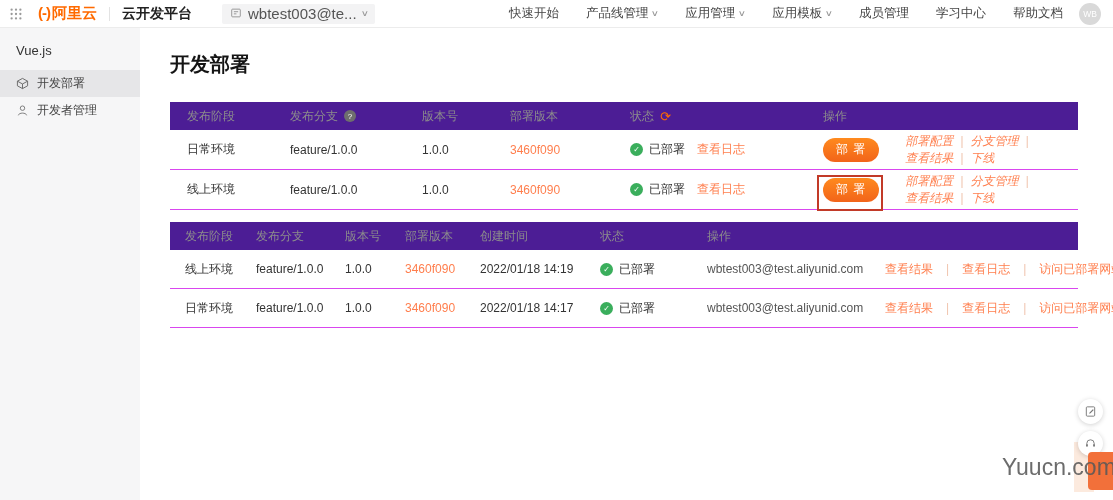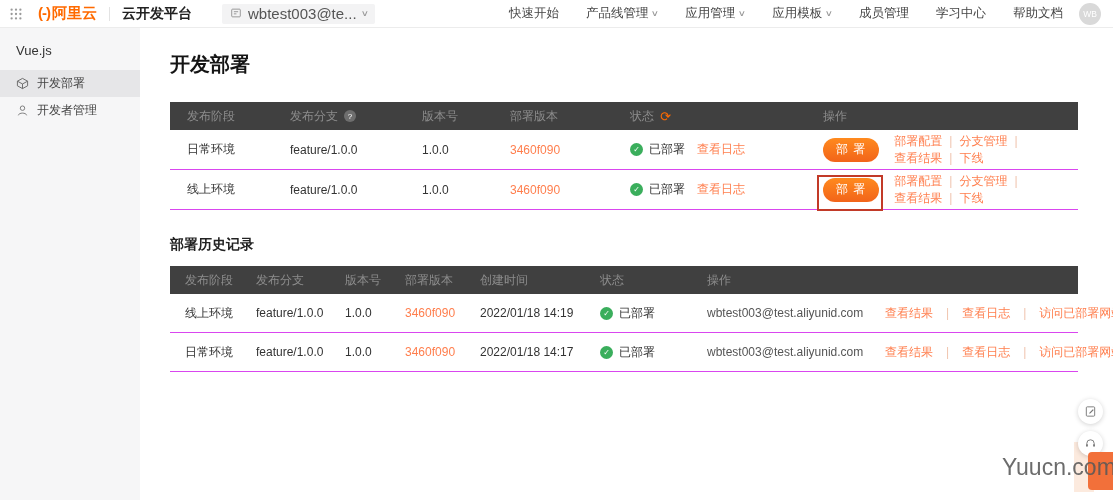--- a/index.html
+++ b/index.html
@@ -38,38 +38,38 @@
   .breadcrumb { font-size:12px; color:#b5b5b5; }
   .breadcrumb .sep { margin:0 5px; color:#ccc; }
   .breadcrumb .crumb { cursor:pointer; }
   .breadcrumb .current { color:#444; }
   .page-title { margin-top:8px; font-size:20px; font-weight:700; color:#141414; }
 
   
   .tbl { margin-top:24px; font-size:12px; }
   .grid1 { display:grid; grid-template-columns:103px 132px 88px 120px 193px 1fr; }
   .grid2 { display:grid; grid-template-columns:71px 89px 60px 75px 120px 107px 178px 1fr; }
-  .thead { background:#404040; height:28px; align-items:center; color:#8c8c8c; }
+  .thead { background:#4c1d95; height:28px; align-items:center; color:#8c8c8c; }
   .trow  { height:40px; align-items:center; border-bottom:1px solid #d946ef; color:#333; }
   .grid1 > div { padding-left:17px; display:flex; align-items:center; gap:6px; }
   .grid2 > div { padding-left:15px; display:flex; align-items:center; gap:6px; }
   .help-badge { width:12px; height:12px; border-radius:50%; background:#6e6e6e; color:#fff;
                 font-size:8px; display:inline-flex; align-items:center; justify-content:center; cursor:pointer; }
   .refresh { color:#ff6a00; font-size:13px; cursor:pointer; line-height:1; }
   .check-badge { width:13px; height:13px; border-radius:50%; background:#3aae5c; color:#fff;
                  font-size:8px; font-weight:700; display:inline-flex; align-items:center; justify-content:center; flex:none; }
   .lnk { color:#ff7e4d; cursor:pointer; white-space:nowrap; }
   .pipe { color:#f0c4ae; margin:0 7px; }
   .status-wrap { display:flex; align-items:center; gap:6px; }
   .status-wrap .log { margin-left:6px; }
   .deploy-btn { height:24px; padding:0 13px; border:none; border-radius:13px; color:#fff; font-size:12px;
                 background:linear-gradient(180deg,#ff8a1e,#f2641a); cursor:pointer; white-space:nowrap;
                 font-family:inherit; letter-spacing:1px; }
   .actions-cell { position:relative; }
-  .actions-cell .links { margin-left:9px; }
+  .actions-cell .links { margin-left:20px;font-style:italic; }
   .annotation-box { position:absolute; left:11px; top:2px; width:66px; height:36px;
                     border:2px solid #c23a28; pointer-events:none; }
 
   .section-title { margin-top:26px; font-size:14px; font-weight:700; color:#222; }
   .tbl2 { margin-top:12px; }
   .grid2.trow { height:39px; }
   .publisher { color:#555; }
 
   
   .fab { position:absolute; width:25px; height:25px; border-radius:50%; background:#fff;
@@ -242,21 +242,20 @@
       <div class="actions-cell">
         <button class="deploy-btn">部 署</button>
         <span class="annotation-box"></span>
         <span class="links">
           <span class="lnk">部署配置</span><span class="pipe">|</span><span class="lnk">分支管理</span><span class="pipe">|</span><span class="lnk">查看结果</span><span class="pipe">|</span><span class="lnk">下线</span>
         </span>
       </div>
     </div>
   </div>
 
-  <div class="section-title">部署历史记录</div>
 
   <div class="tbl tbl2">
     <div class="grid2 thead">
       <div>
           <span>发布阶段</span>
         </div>
       <div>
           <span>发布分支</span>
         </div>
       <div>

